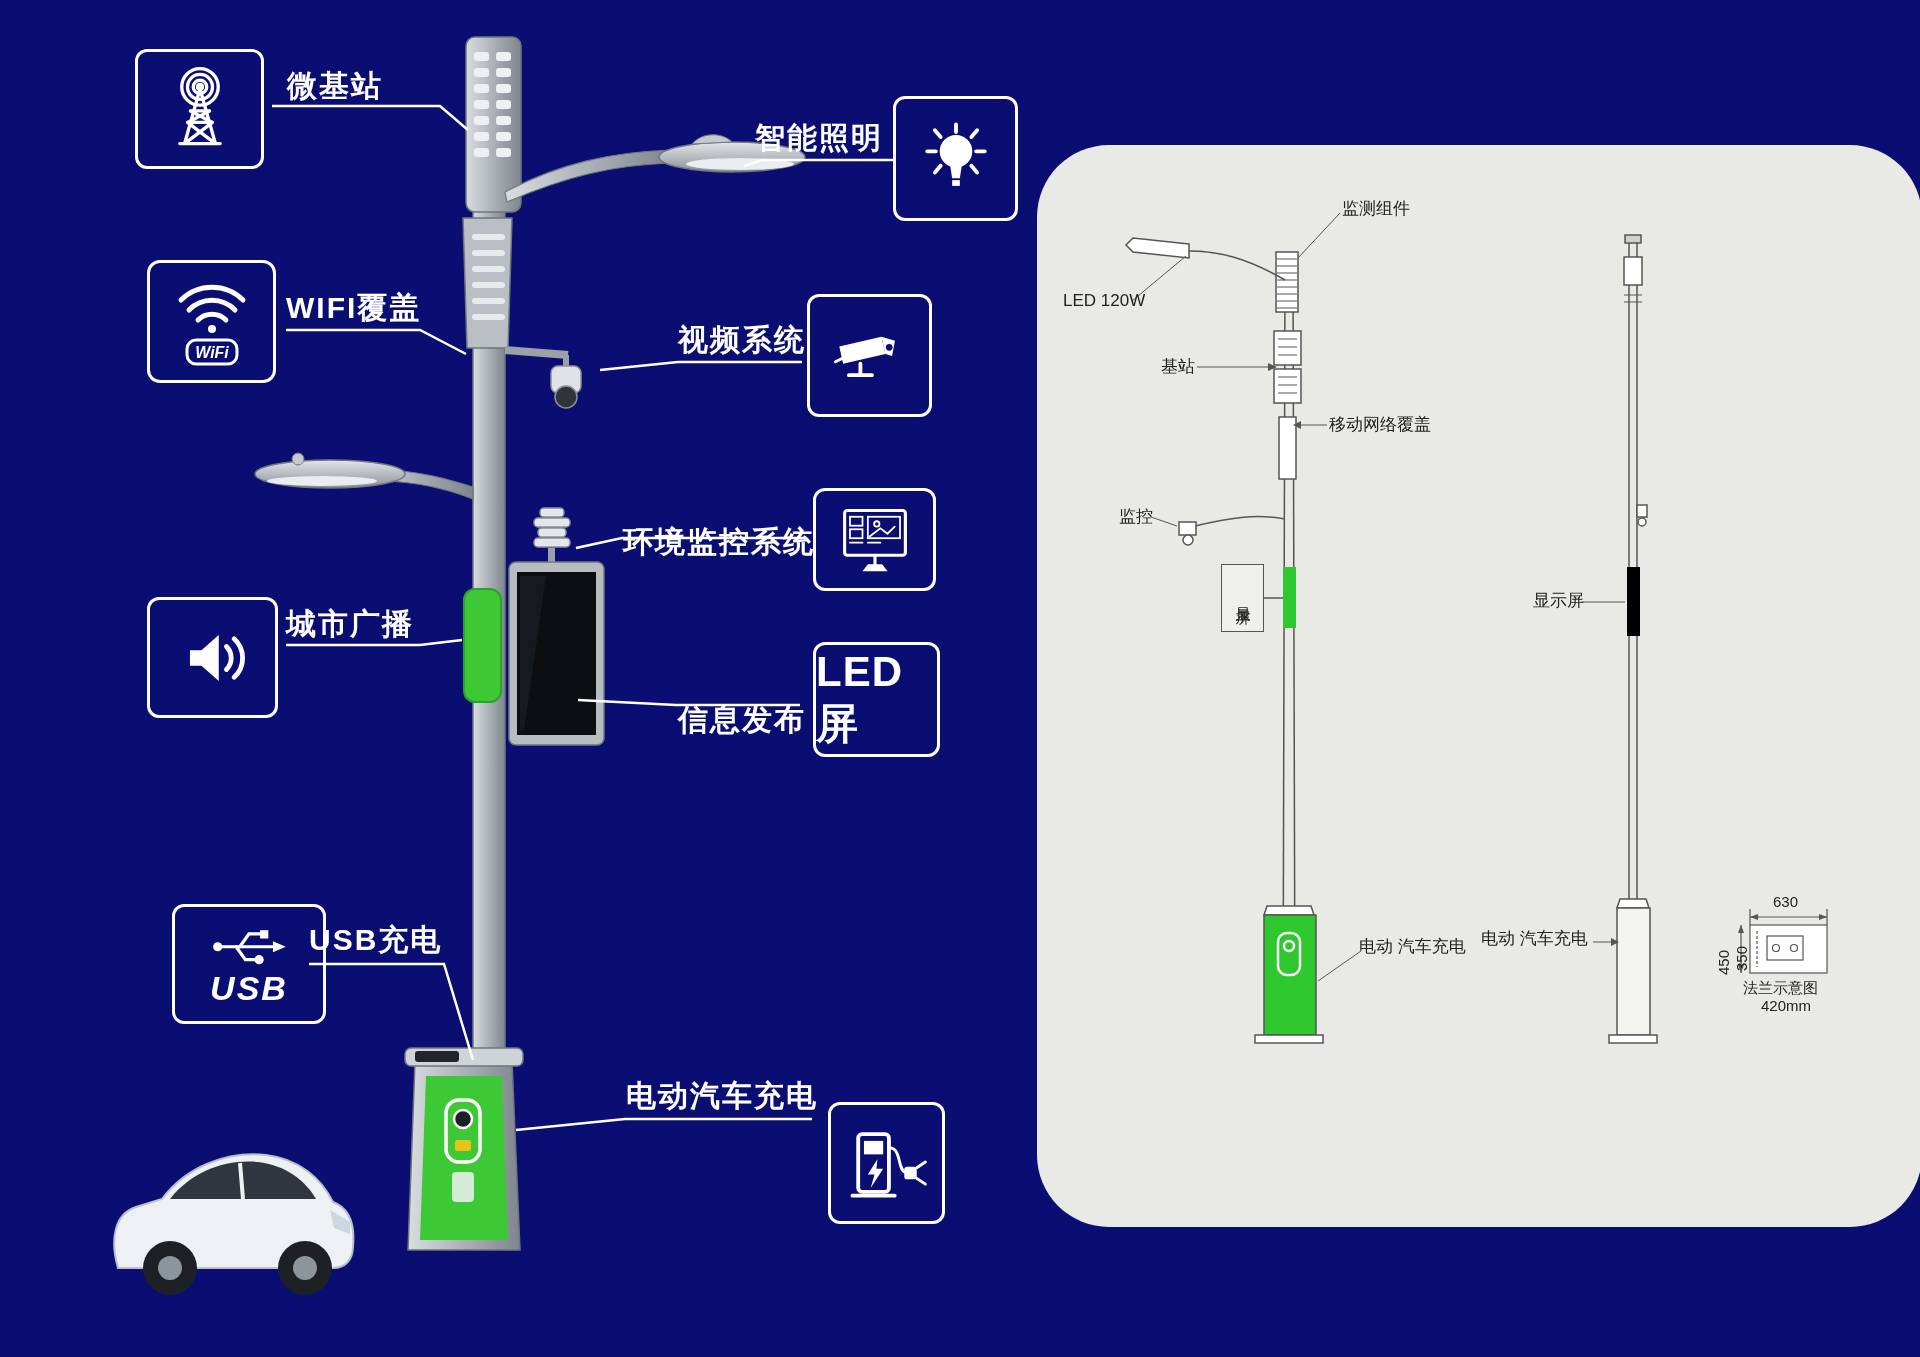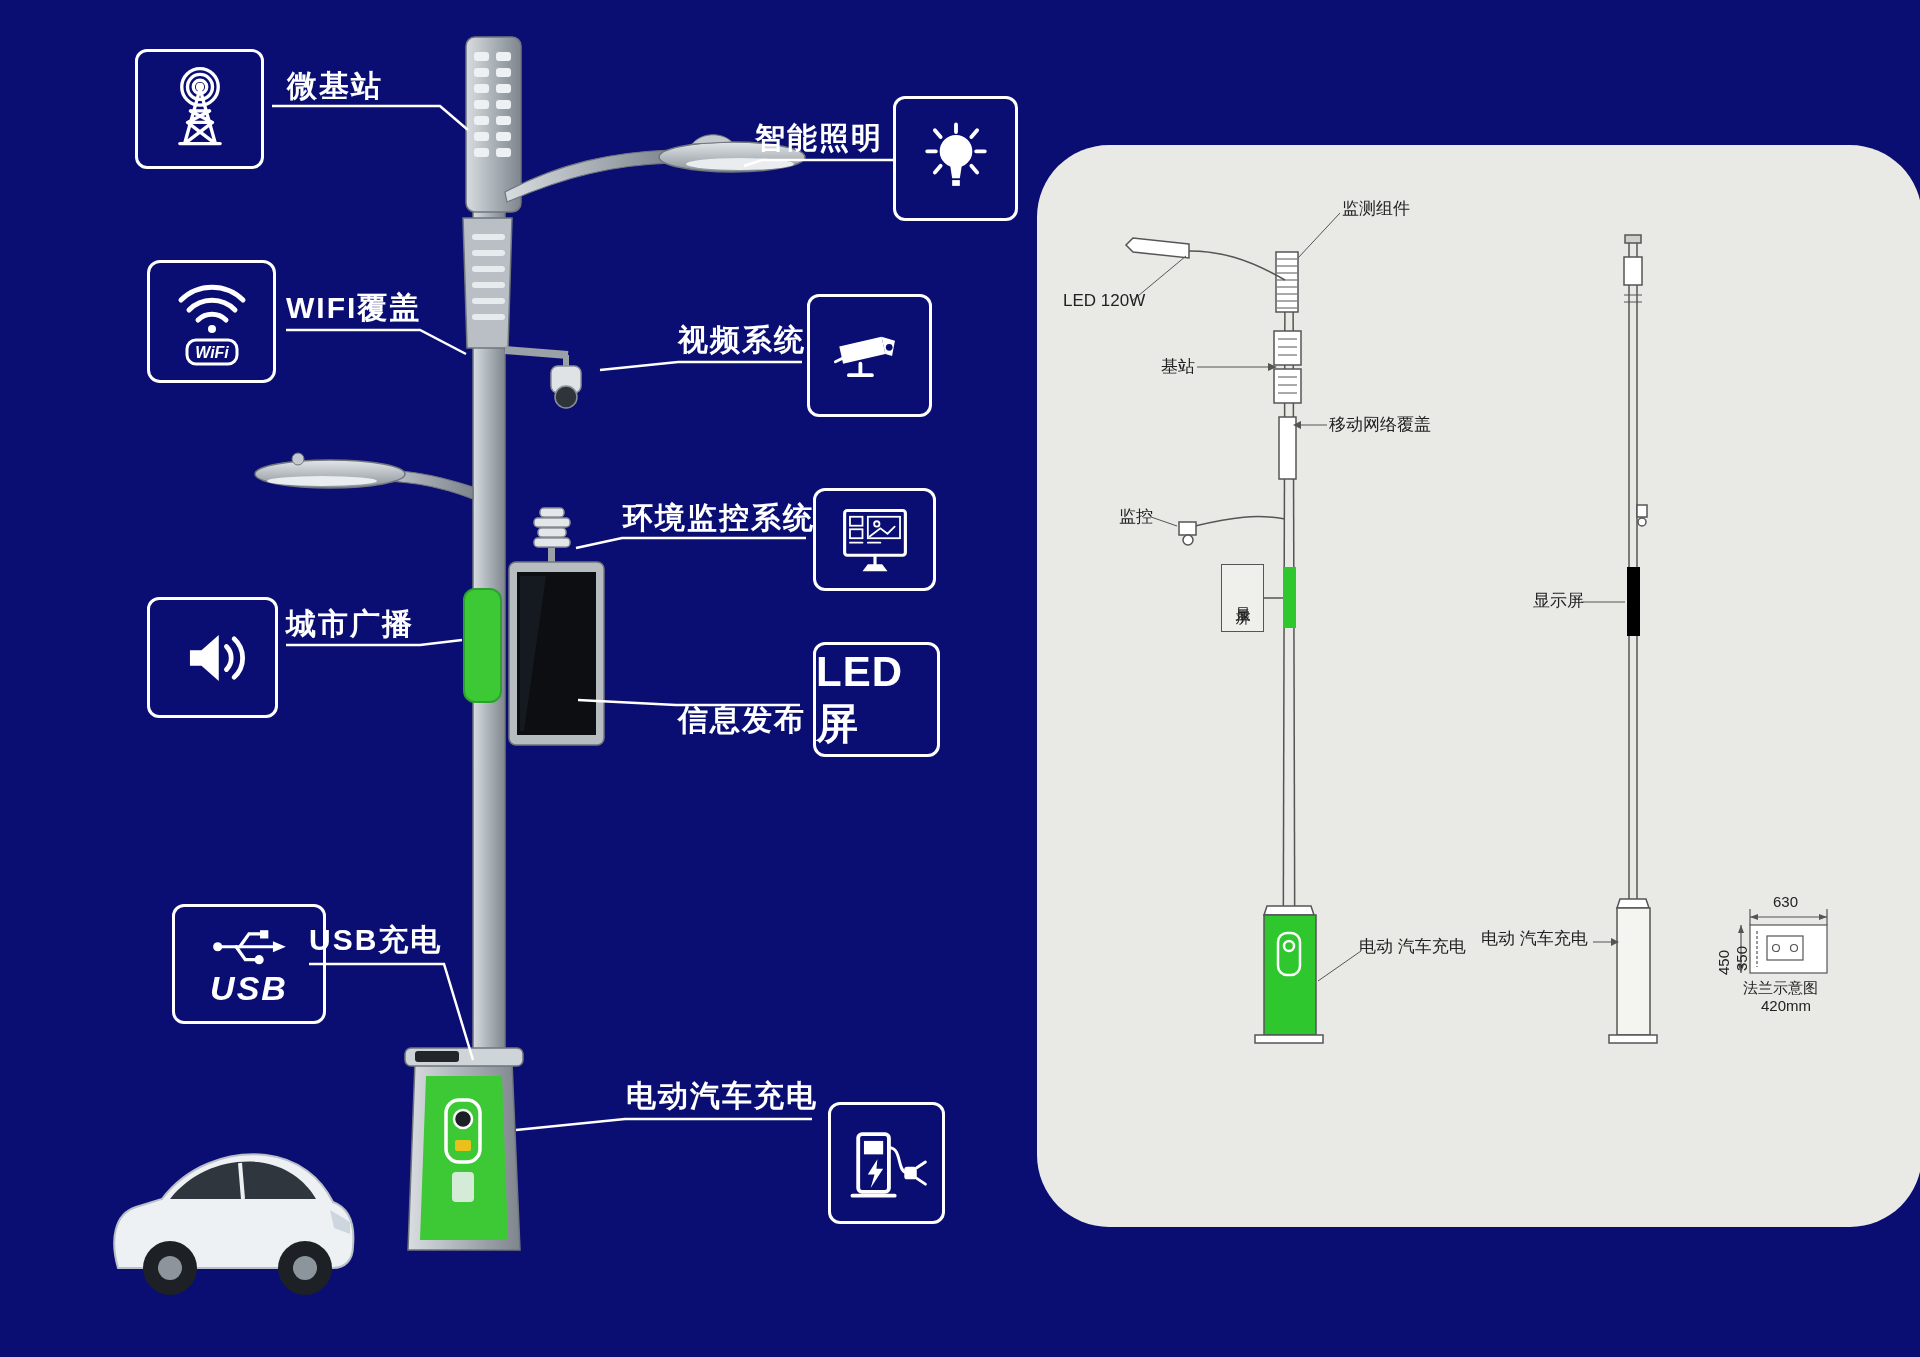--- a/index.html
+++ b/index.html
@@ -306,21 +306,21 @@
       <rect x="22" y="21" width="14" height="10" stroke-width="2"></rect>
       <rect x="22" y="35" width="14" height="10" stroke-width="2"></rect>
       <rect x="42" y="21" width="36" height="24" stroke-width="2"></rect>
       <circle cx="52" cy="29" r="3" stroke-width="2"></circle>
       <path d="M44,43 L56,34 L64,40 L72,32" stroke-width="2"></path>
       <path d="M22,50 L36,50 M42,50 L56,50" stroke-width="2"></path>
       <path d="M50,64 L50,74"></path>
       <polygon points="36,82 64,82 58,74 42,74" fill="#fff" stroke="none"></polygon>
     </svg>
   </div>
-  <div class="feature-label" style="left:623px;top:498px;">环境监控系统</div>
+  <div class="feature-label" style="left:623px;top:522px;">环境监控系统</div>
 
   <div class="feature-box" style="left:147px;top:597px;width:131px;height:121px;">
     <svg width="96" height="96" viewBox="0 0 100 100" stroke="#fff" fill="none" stroke-width="5" stroke-linecap="round">
       <polygon points="26,42 38,42 56,26 56,74 38,58 26,58" fill="#fff" stroke="none"></polygon>
       <path d="M64,38 A17,17 0 0 1 64,62"></path>
       <path d="M72,30 A27,27 0 0 1 72,70"></path>
     </svg>
   </div>
   <div class="feature-label" style="left:286px;top:604px;">城市广播</div>
 

